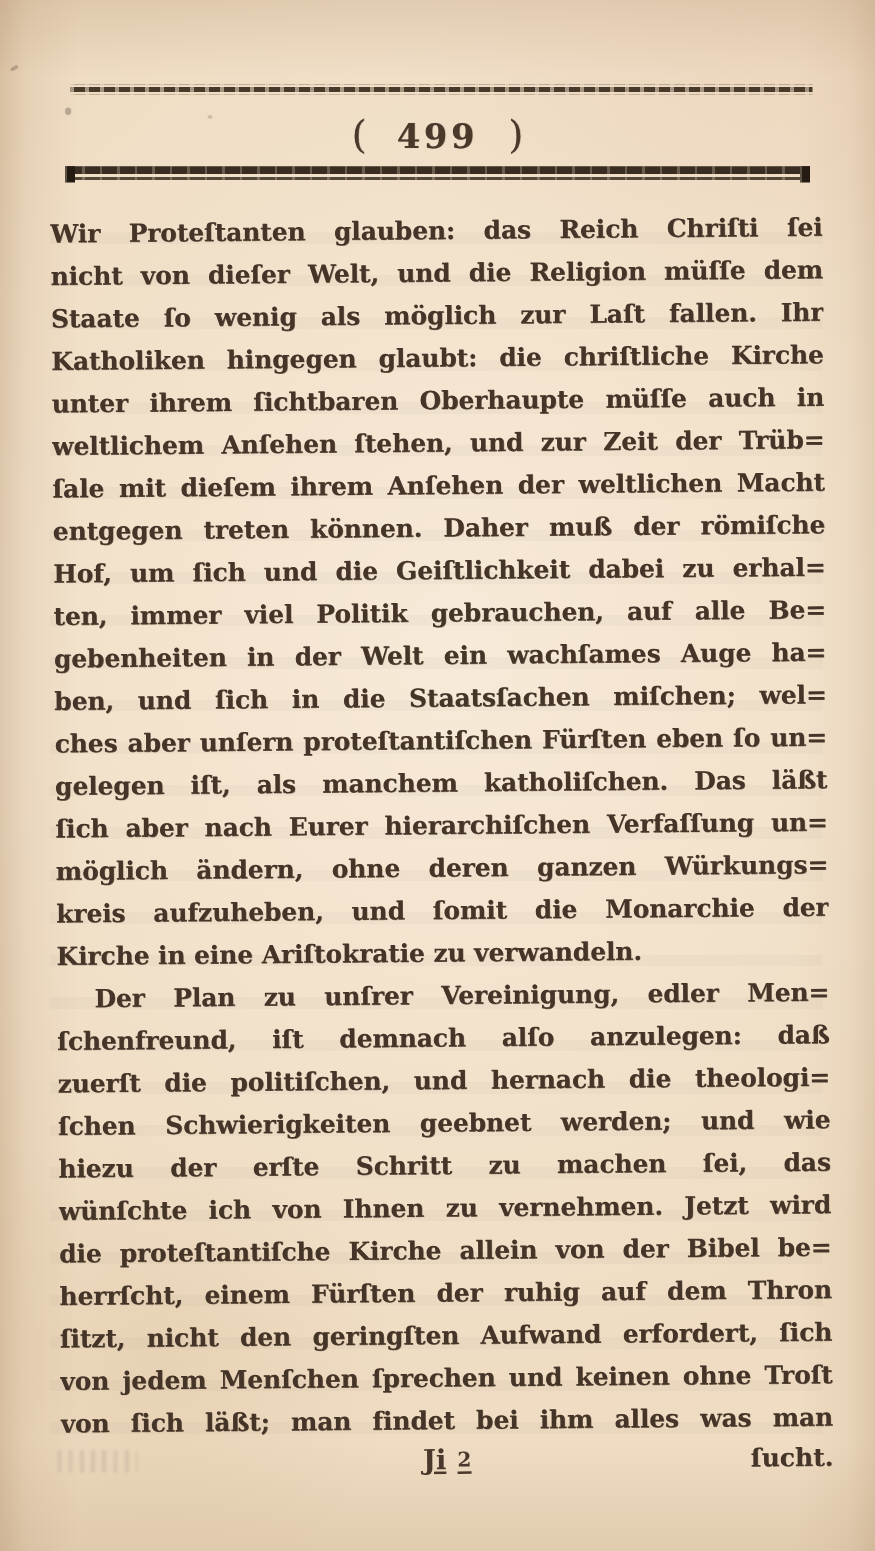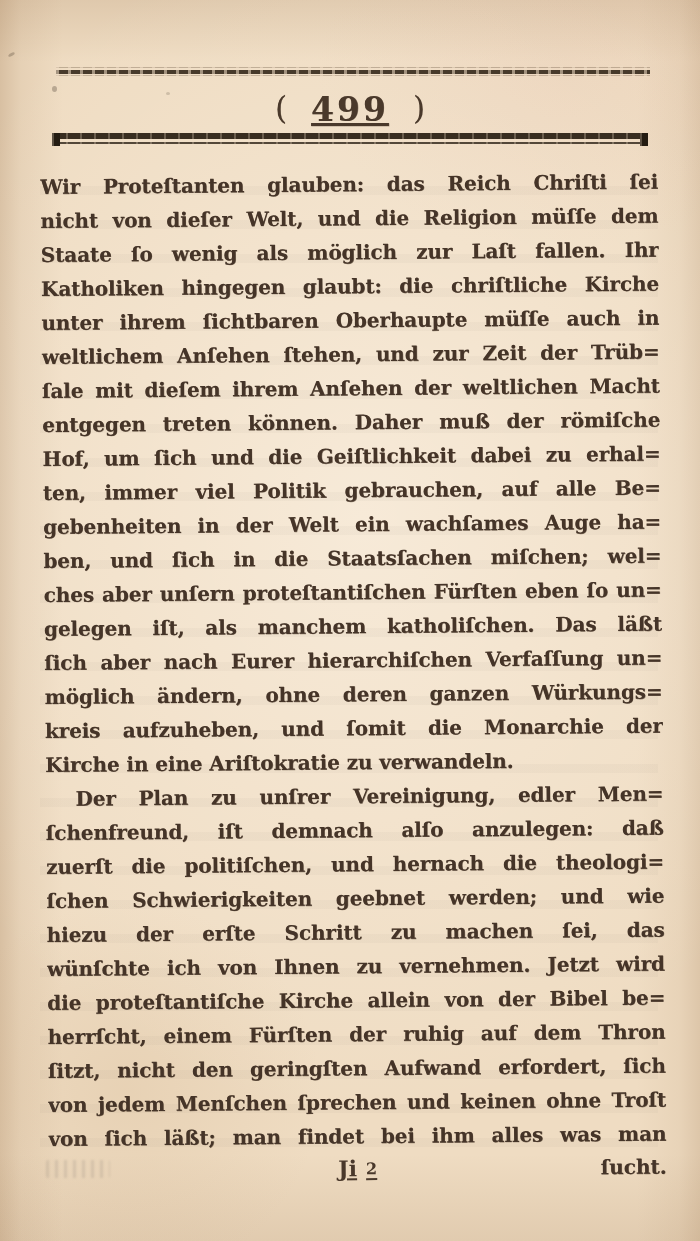--- a/index.html
+++ b/index.html
@@ -45,23 +45,22 @@
     color: #4a392b;
     text-shadow: 0.4px 0.4px 0.6px rgba(74,57,43,0.5);
   }
   .page-number-row .paren {
     font-size: 31px;
     font-weight: 400;
     padding: 0 24px;
     transform: translateY(-1px);
   }
   .page-number-row .num {
-    font-size: 33px;
+    font-size: 27px;
     letter-spacing: 3px;
-    text-decoration: underline;
   }
   .rule-mid {
     margin: 0 52px 0 52px;
     height: 13px;
     background-image:
       repeating-linear-gradient(90deg, rgba(241,222,198,0.28) 0 2px, rgba(241,222,198,0) 2px 14px),
       linear-gradient(90deg, #241c12 0 8px, rgba(36,28,18,0) 8px calc(100% - 8px), #241c12 calc(100% - 8px) 100%),
       linear-gradient(180deg, #382d20 0 6px, rgba(56,45,32,0) 6px 9px,
                               rgba(56,45,32,0.85) 9px 11px, rgba(56,45,32,0) 11px 13px);
   }

